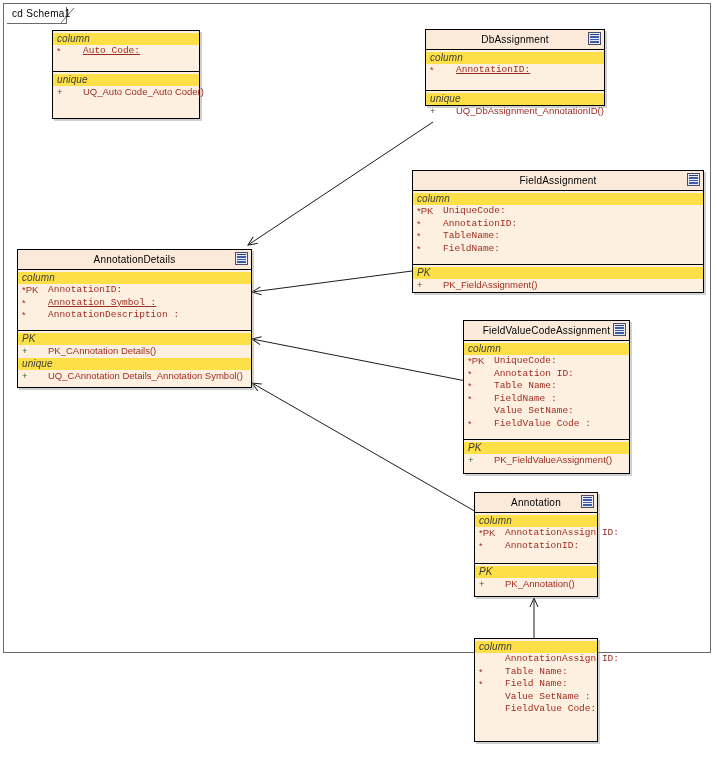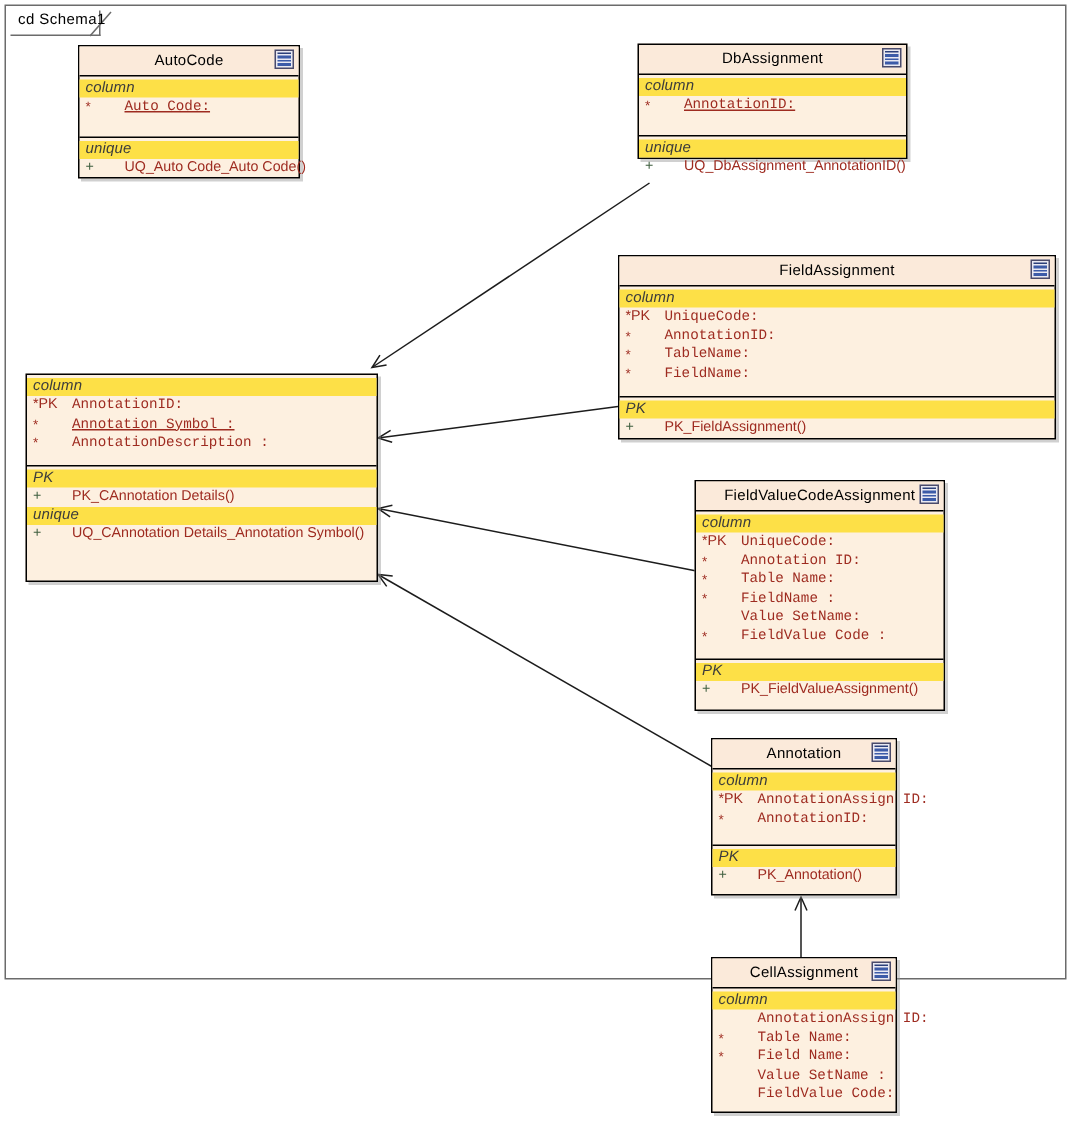--- a/index.html
+++ b/index.html
@@ -150,29 +150,20 @@
     <line x1="412" y1="271" x2="252" y2="292" stroke="#1c1c1c" stroke-width="1" marker-end="url(#oarrow)"></line>
 
     <line x1="466" y1="381" x2="252" y2="339" stroke="#1c1c1c" stroke-width="1" marker-end="url(#oarrow)"></line>
 
     <line x1="478" y1="513" x2="252" y2="383" stroke="#1c1c1c" stroke-width="1" marker-end="url(#oarrow)"></line>
 
     <line x1="534" y1="639" x2="534" y2="598" stroke="#1c1c1c" stroke-width="1" marker-end="url(#oarrow)"></line>
   </svg>
 
   <div class="cls" id="c-autocode" style="left:52px;top:30px;width:148px;height:89px;">
-    <div class="cls-hdr">
-      <span class="cls-title">AutoCode</span>
-      <span class="tbl-icon">
-          <i></i>
-          <i></i>
-          <i></i>
-          <i></i>
-        </span>
-    </div>
     <div class="sect" style="height:35px;">
       <div class="sect-lbl">column</div>
       <div class="row ind">
         <span class="mk">*</span>
         <span class="nm ul">Auto Code:</span>
       </div>
     </div>
     <div class="sect">
       <div class="sect-lbl">unique</div>
       <div class="oprow">
@@ -240,20 +231,29 @@
     <div class="sect">
       <div class="sect-lbl">PK</div>
       <div class="oprow">
         <span class="plus">+</span>
         <span class="opn">PK_FieldAssignment()</span>
       </div>
     </div>
   </div>
 
   <div class="cls" id="c-annotationdetails" style="left:17px;top:249px;width:235px;height:139px;">
+    <div class="cls-hdr">
+      <span class="cls-title">AnnotationDetails</span>
+      <span class="tbl-icon">
+          <i></i>
+          <i></i>
+          <i></i>
+          <i></i>
+        </span>
+    </div>
     <div class="sect" style="height:55px;">
       <div class="sect-lbl">column</div>
       <div class="row pkrow">
         <span class="mk pk"><span>*</span><span>PK</span></span>
         <span class="nm">AnnotationID:</span>
       </div>
       <div class="row ind">
         <span class="mk">*</span>
         <span class="nm ul">Annotation Symbol :</span>
       </div>
@@ -346,29 +346,20 @@
     <div class="sect">
       <div class="sect-lbl">PK</div>
       <div class="oprow">
         <span class="plus">+</span>
         <span class="opn">PK_Annotation()</span>
       </div>
     </div>
   </div>
 
   <div class="cls" id="c-cellassignment" style="left:474px;top:638px;width:124px;height:104px;">
-    <div class="cls-hdr">
-      <span class="cls-title">CellAssignment</span>
-      <span class="tbl-icon">
-          <i></i>
-          <i></i>
-          <i></i>
-          <i></i>
-        </span>
-    </div>
     <div class="sect">
       <div class="sect-lbl">column</div>
       <div class="row ind">
         <span class="mk"></span>
         <span class="nm">AnnotationAssign ID:</span>
       </div>
       <div class="row ind">
         <span class="mk">*</span>
         <span class="nm">Table Name:</span>
       </div>

